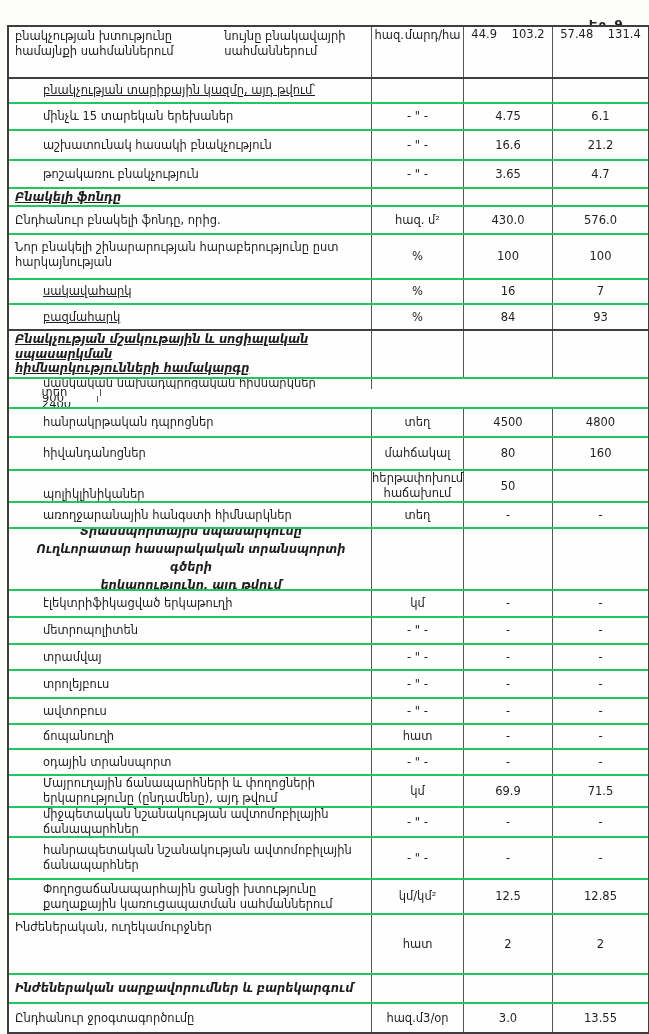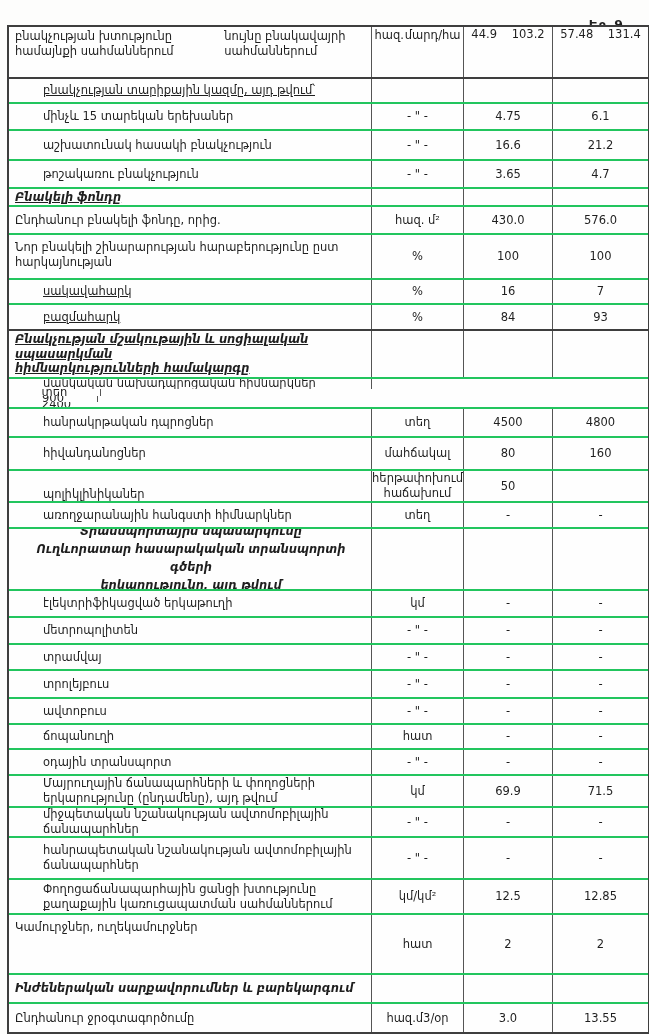--- a/index.html
+++ b/index.html
@@ -373,21 +373,21 @@
 քաղաքային կառուցապատման սահմաններում</span></div>
           <div class="cell c-unit"><span>կմ/կմ²</span></div>
           <div class="cell c-v1">
             <span>12.5</span>
           </div>
           <div class="cell c-v2">
             <span>12.85</span>
           </div>
         </div>
         <div class="row data desc-top" style="height: 60px;">
-          <div class="cell c-desc"><span>Կամուրջներ, ուղեկամուրջներ</span></div>
+          <div class="cell c-desc"><span>Ինժեներական, ուղեկամուրջներ</span></div>
           <div class="cell c-unit"><span>հատ</span></div>
           <div class="cell c-v1">
             <span>2</span>
           </div>
           <div class="cell c-v2">
             <span>2</span>
           </div>
         </div>
         <div class="row section" style="height: 29px;">
           <div class="cell c-desc"><span>Ինժեներական սարքավորումներ և բարեկարգում</span></div>

